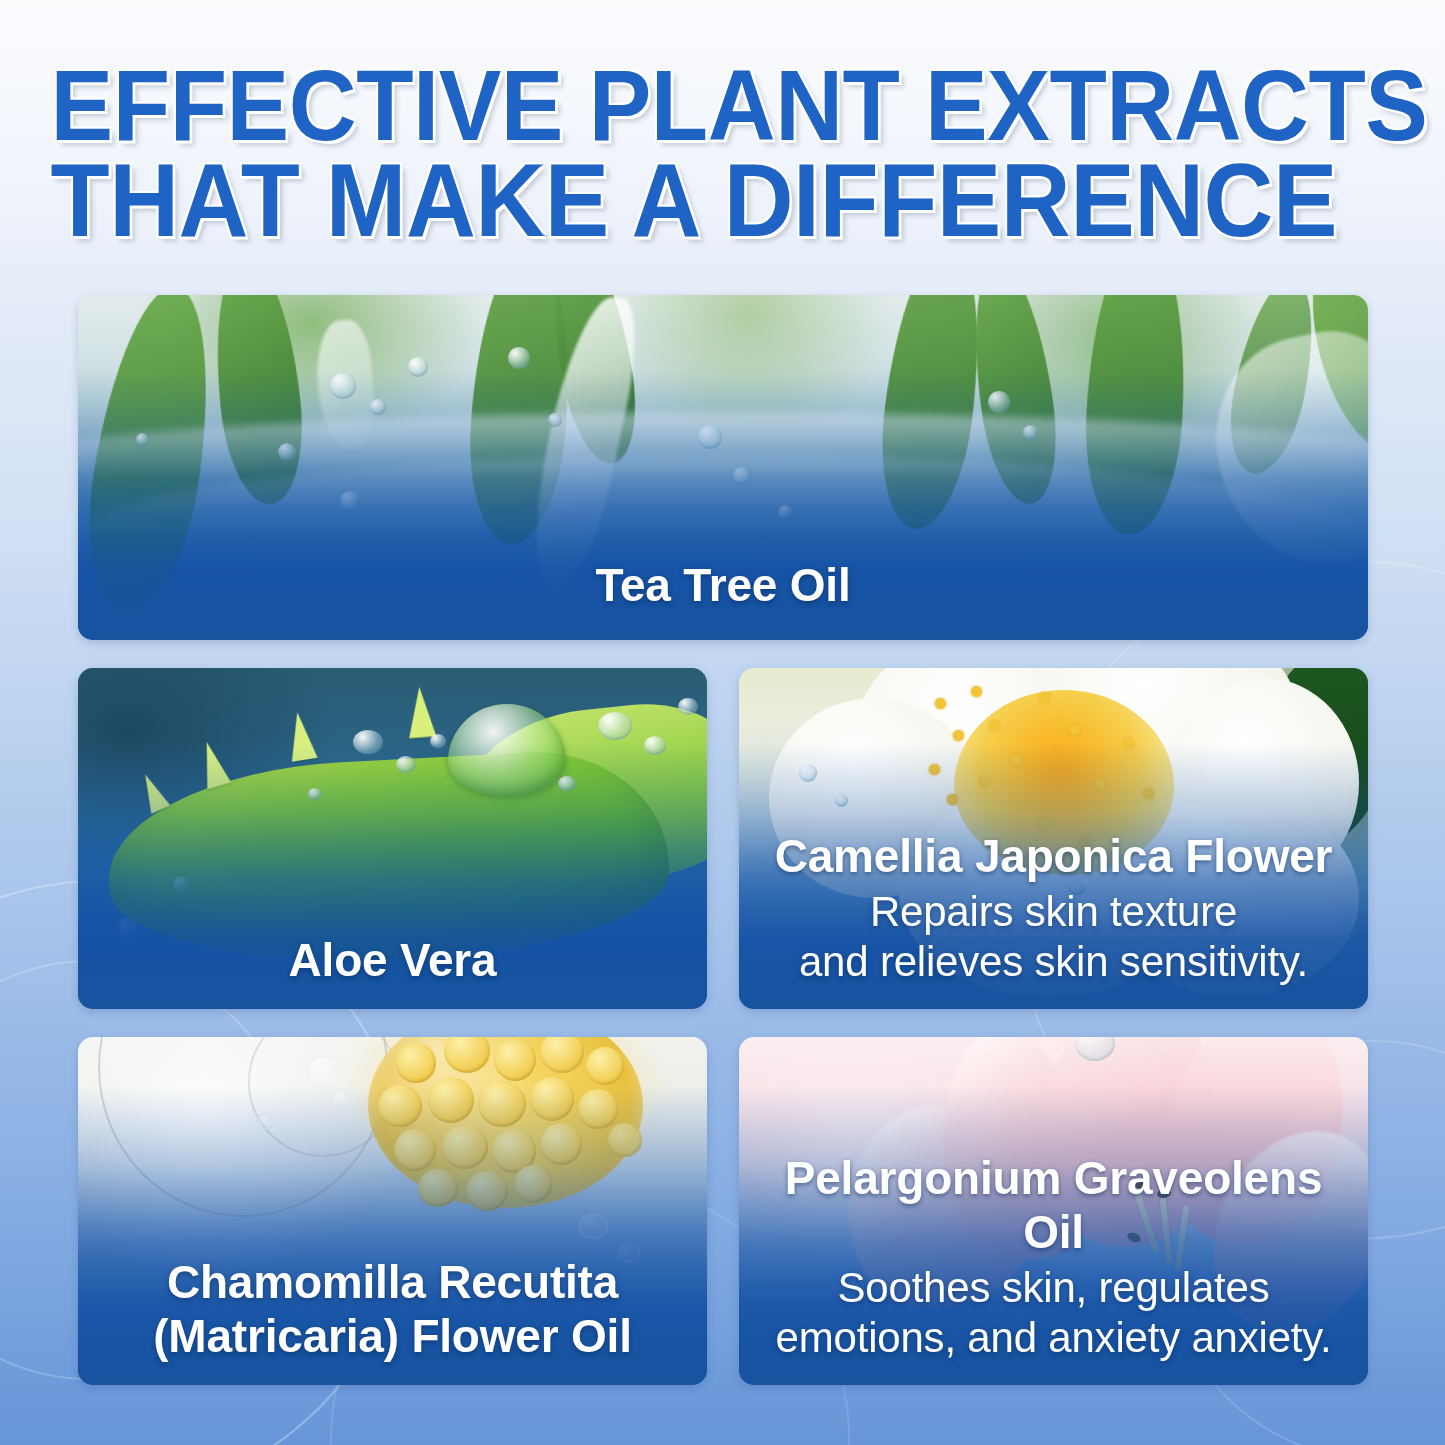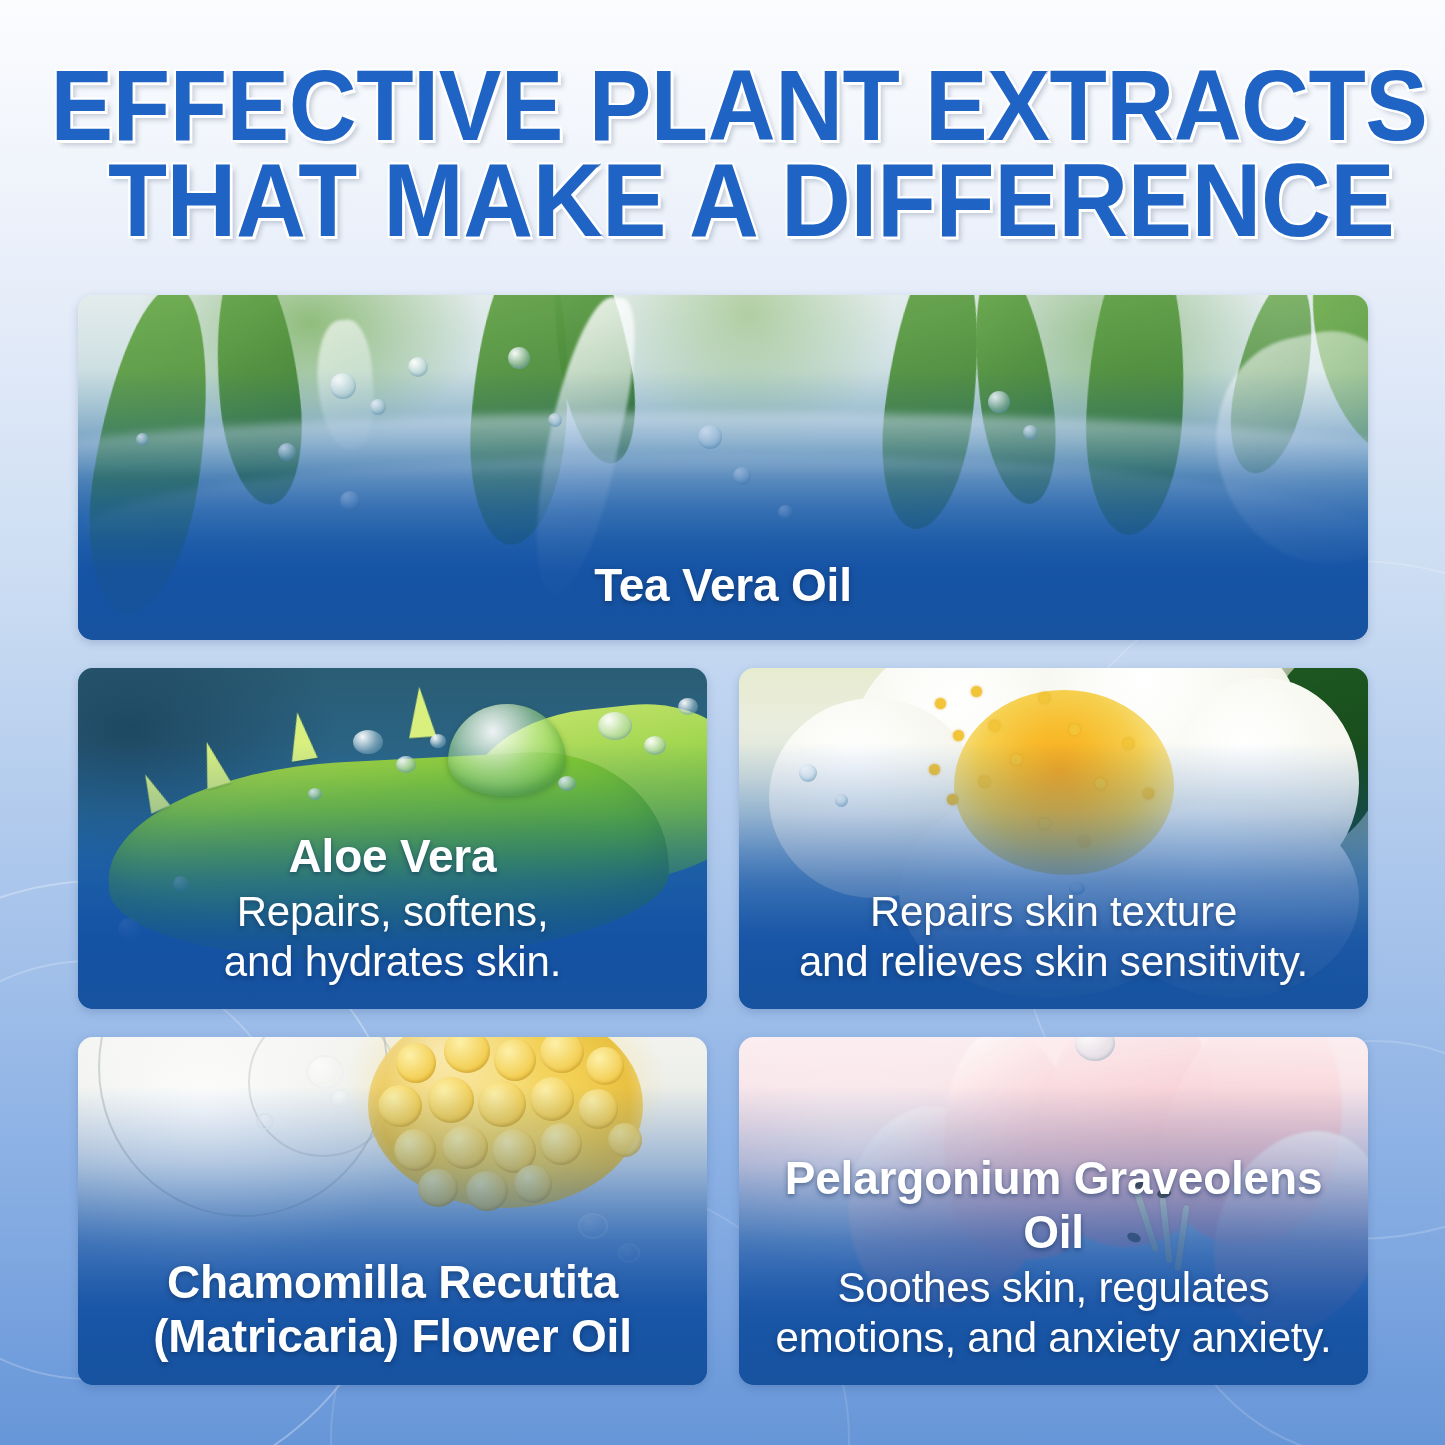--- a/index.html
+++ b/index.html
@@ -33,21 +33,21 @@
   .ring.r1 { left:-210px;  top:880px;  width:620px;  height:620px; }
   .ring.r2 { left:-120px;  top:960px;  width:420px;  height:420px; border-color:rgba(255,255,255,0.22); }
   .ring.r3 { right:-250px; top:560px;  width:680px;  height:680px; border-color:rgba(255,255,255,0.18); }
   .ring.r4 { right:-140px; top:1040px; width:420px;  height:420px; border-color:rgba(255,255,255,0.16); }
   .ring.r5 { left:330px;   top:1180px; width:520px;  height:520px; border-color:rgba(255,255,255,0.13); }
 
   
   .headline {
     position:absolute;
     left:0; right:0; top:58px;
-    text-align:right;
+    text-align:left;
     line-height:95px;
     letter-spacing:-0.5px;
   }
   .headline .hl-line {
     display:block;
     font-family:"Liberation Sans Narrow","Liberation Sans", sans-serif;
     font-weight:bold;
     font-size:101px;
     color:#1f63c4;
     transform:scaleX(0.93);
@@ -351,21 +351,21 @@
         <div class="drop" style="left:620px;  top:130px; width:24px; height:24px;"></div>
         <div class="drop" style="left:655px;  top:172px; width:18px; height:18px;"></div>
         <div class="drop" style="left:700px;  top:210px; width:15px; height:15px;"></div>
         <div class="drop" style="left:262px;  top:196px; width:20px; height:20px;"></div>
         <div class="drop" style="left:910px;  top:96px;  width:22px; height:22px;"></div>
         <div class="drop" style="left:945px;  top:130px; width:15px; height:15px;"></div>
         <div class="drop" style="left:58px;   top:138px; width:13px; height:13px;"></div>
       </div>
       <div class="fade"></div>
       <div class="caption">
-        <span class="title">Tea Vera Oil</span>
+        <span class="title">Tea Tree Oil</span>
       </div>
     </div>
   </div>
 
   <div class="row">
 
     <div class="card half">
       <div class="photo ph-aloe">
         <div class="aloe-blade2"></div>
         <div class="aloe-blade"></div>
@@ -381,22 +381,20 @@
         <div class="drop" style="left:566px; top:68px;  width:22px; height:19px;"></div>
         <div class="drop" style="left:480px; top:108px; width:18px; height:15px;"></div>
         <div class="drop" style="left:230px; top:120px; width:14px; height:12px;"></div>
         <div class="drop" style="left:600px; top:30px;  width:20px; height:17px;"></div>
         <div class="drop" style="left:95px;  top:208px; width:16px; height:16px; opacity:.5;"></div>
         <div class="drop" style="left:40px;  top:250px; width:22px; height:22px; opacity:.4;"></div>
       </div>
       <div class="fade"></div>
       <div class="caption">
         <span class="title">Aloe Vera</span>
-        <span class="desc">Repairs, softens,
-and hydrates skin.</span>
       </div>
     </div>
 
     <div class="card half">
       <div class="photo ph-camellia">
         <div class="leaf-dark"></div>
         <div class="petal c2"></div>
         <div class="petal c3"></div>
         <div class="petal c6"></div>
         <div class="petal c1"></div>
@@ -418,20 +416,21 @@
         <div class="stamen" style="left:404px; top:120px;"></div>
         <div class="stamen" style="left:300px; top:150px;"></div>
         <div class="stamen" style="left:340px; top:168px;"></div>
         <div class="drop" style="left:60px;  top:96px;  width:18px; height:18px;"></div>
         <div class="drop" style="left:96px;  top:126px; width:13px; height:13px;"></div>
         <div class="drop" style="left:330px; top:214px; width:16px; height:13px;"></div>
         <div class="drop" style="left:372px; top:234px; width:12px; height:10px;"></div>
       </div>
       <div class="fade"></div>
       <div class="caption">
+        <span class="title">Camellia Japonica Flower</span>
         <span class="desc">Repairs skin texture
 and relieves skin sensitivity.</span>
       </div>
     </div>
   </div>
 
   <div class="row">
 
     <div class="card half tall">
       <div class="photo ph-chamo">

